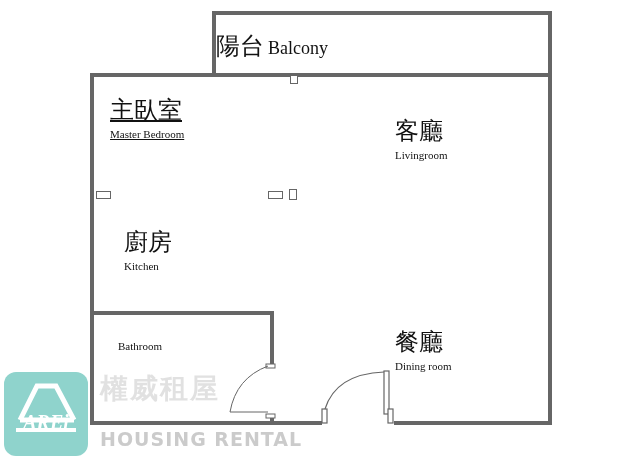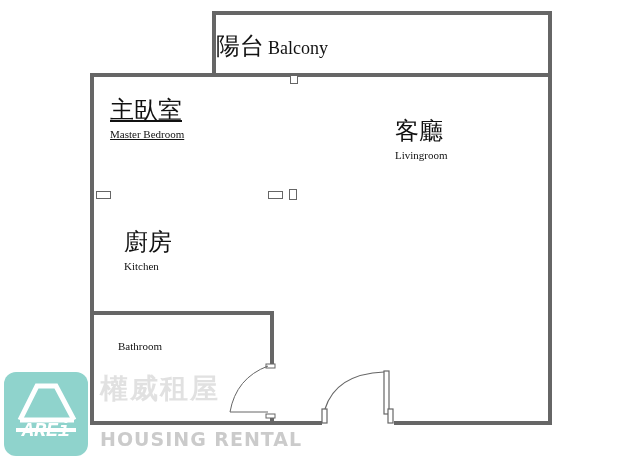--- a/index.html
+++ b/index.html
@@ -6,22 +6,22 @@
   body { width:638px; height:460px; position:relative; overflow:hidden; }
   .plan { position:absolute; left:0; top:0; width:638px; height:460px; }
   .wall { position:absolute; background:#666666; }
   .label { position:absolute; text-align:left; color:#111; }
   .zh { font-family:"DejaVu Sans", sans-serif; font-size:24px; line-height:28px; display:block; }
   .en { font-family:"Liberation Serif", serif; font-size:11px; line-height:20px; display:block; }
   .inline-label { font-family:"DejaVu Sans", sans-serif; font-size:24px; }
   .inline-en { font-family:"Liberation Serif", serif; font-size:18px; }
   .marker { position:absolute; border:1.5px solid #666; background:#fff; box-sizing:border-box; }
   .logo { position:absolute; left:4px; top:372px; width:84px; height:84px; background:#8fd3cc; border-radius:12px; }
-  .logo-text { position:absolute; left:0; width:84px; bottom:14px; text-align:center; color:#fff;
-    font-family:Liberation Mono, monospace; font-weight:bold; font-style:italic; font-size:20px; }
+  .logo-text { position:absolute; left:0; width:84px; bottom:22px; text-align:center; color:#fff;
+    font-family:Liberation Serif, serif; font-weight:bold; font-style:italic; font-size:20px; }
   .wm-zh { position:absolute; left:100px; top:370px; font-family:"DejaVu Sans", sans-serif; font-weight:bold;
     font-size:28px; color:rgba(170,170,170,0.35); letter-spacing:2px; }
   .wm-en { position:absolute; left:100px; top:428px; font-family:"DejaVu Sans", sans-serif; font-weight:bold;
     font-size:19px; color:rgba(160,160,160,0.55); letter-spacing:1px; }
   svg { position:absolute; left:0; top:0; }
 </style>
 </head>
 <body>
 
 <div class="plan">
@@ -77,20 +77,24 @@
 
   <div class="label" style="left:124px;top:228px;width:120px;">
     <span class="zh">廚房</span>
     <span class="en">Kitchen</span>
   </div>
 
   <div class="label" style="left:118px;top:336px;width:120px;">
     <span class="en">Bathroom</span>
   </div>
 
+  <div class="label" style="left:395px;top:328px;width:130px;">
+    <span class="zh">餐廳</span>
+    <span class="en">Dining room</span>
+  </div>
 
   <div class="logo">
     <svg width="84" height="84" style="position:absolute;left:0;top:0;">
       <polyline points="16,48 33,14 52,14 70,48" fill="none" stroke="#fff" stroke-width="5" stroke-linejoin="miter"></polyline>
       <line x1="16" y1="48" x2="70" y2="48" stroke="#fff" stroke-width="5"></line>
       <line x1="12" y1="58" x2="72" y2="58" stroke="#fff" stroke-width="4"></line>
     </svg>
     <div class="logo-text">AREi</div>
   </div>
   <div class="wm-zh">權威租屋</div>

